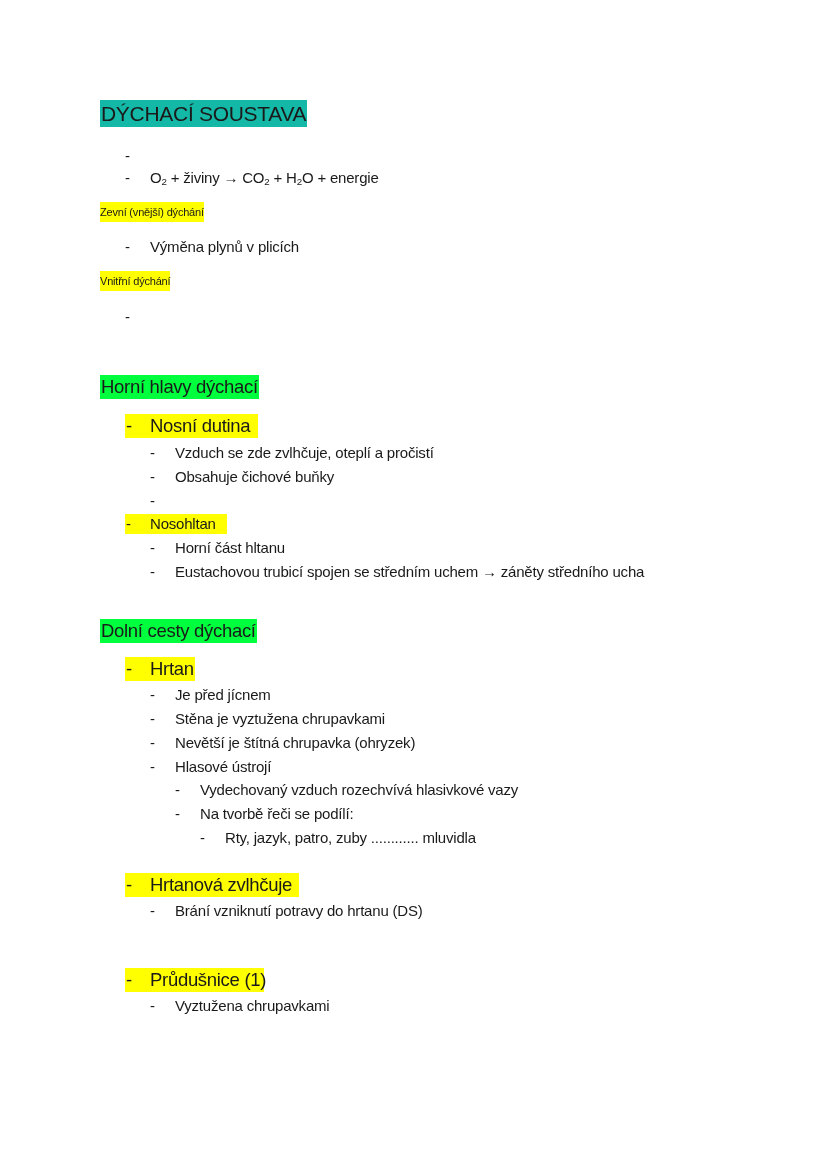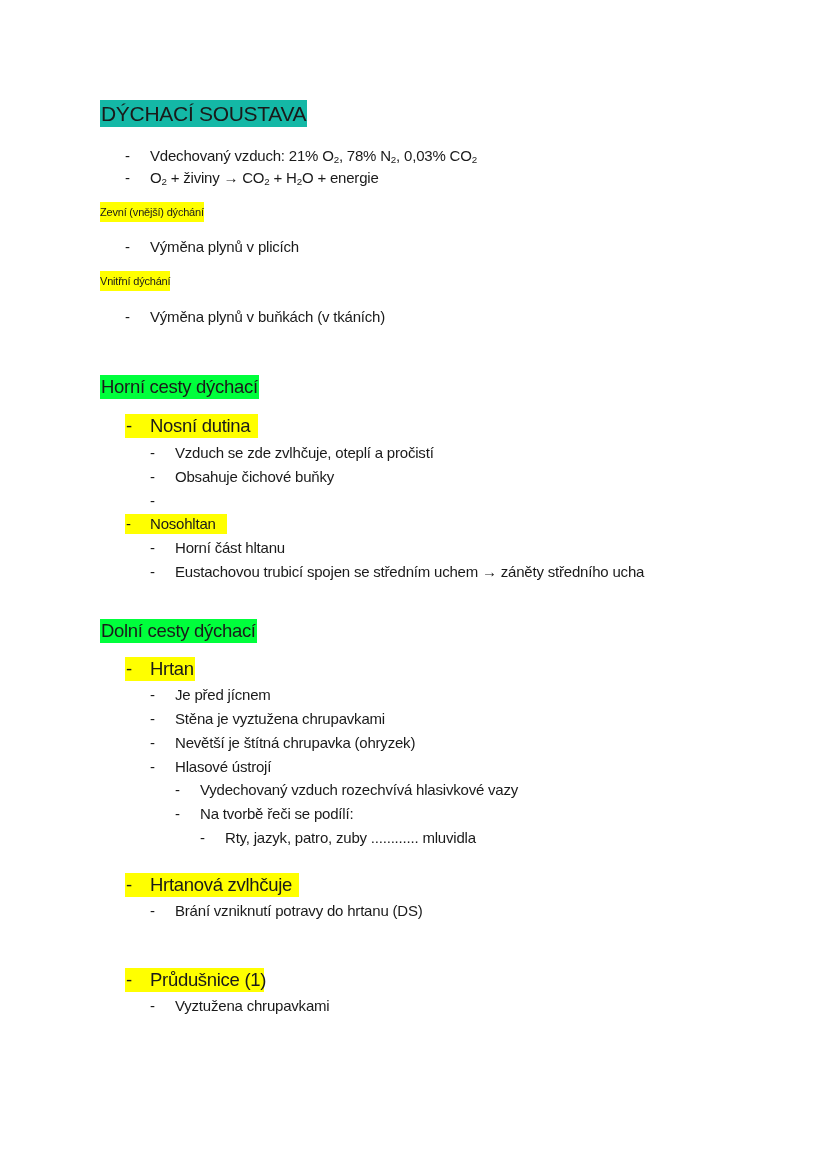--- a/index.html
+++ b/index.html
@@ -77,40 +77,38 @@
   </style>
 </head>
 <body>
 
 <div class="page">
 
   <div class="abs title h-cyan" style="left:100px; top:100px;">DÝCHACÍ SOUSTAVA</div>
 
   <div class="abs item" style="left:125px; top:146px; width:500px; height:20px;">
     <span class="dash">-</span>
-    <span class="txt" style="left:25px;"><span>Vdechovaný vzduch: 21% O</span><sub>2</sub><span>, 78% N</span><sub>2</sub><span>, 0,03% CO</span><sub>2</sub></span>
   </div>
   <div class="abs item" style="left:125px; top:168px; width:500px; height:20px;">
     <span class="dash">-</span>
     <span class="txt" style="left:25px;"><span>O</span><sub>2</sub><span> + živiny → CO</span><sub>2</sub><span> + H</span><sub>2</sub><span>O + energie</span></span>
   </div>
 
   <div class="abs subhead h-yellow" style="left:100px; top:202px;">Zevní (vnější) dýchání</div>
   <div class="abs item" style="left:125px; top:237px; width:500px; height:20px;">
     <span class="dash">-</span>
     <span class="txt" style="left:25px;">Výměna plynů v plicích</span>
   </div>
 
   <div class="abs subhead h-yellow" style="left:100px; top:271px;">Vnitřní dýchání</div>
   <div class="abs item" style="left:125px; top:307px; width:500px; height:20px;">
     <span class="dash">-</span>
-    <span class="txt" style="left:25px;">Výměna plynů v buňkách (v tkáních)</span>
   </div>
 
-  <div class="abs section h-green" style="left:100px; top:375px;">Horní cesty dýchací</div>
+  <div class="abs section h-green" style="left:100px; top:375px;">Horní hlavy dýchací</div>
 
   <div class="abs bigitem" style="left:125px; top:414px; width:140px; height:24px;">
     <span class="hl" style="width:133px;"></span>
     <span class="dash" style="left:1px;">-</span>
     <span class="txt" style="left:25px;">Nosní dutina</span>
   </div>
   <div class="abs item" style="left:150px; top:443px; width:500px; height:20px;">
     <span class="dash">-</span>
     <span class="txt" style="left:25px;">Vzduch se zde zvlhčuje, oteplí a pročistí</span>
   </div>

